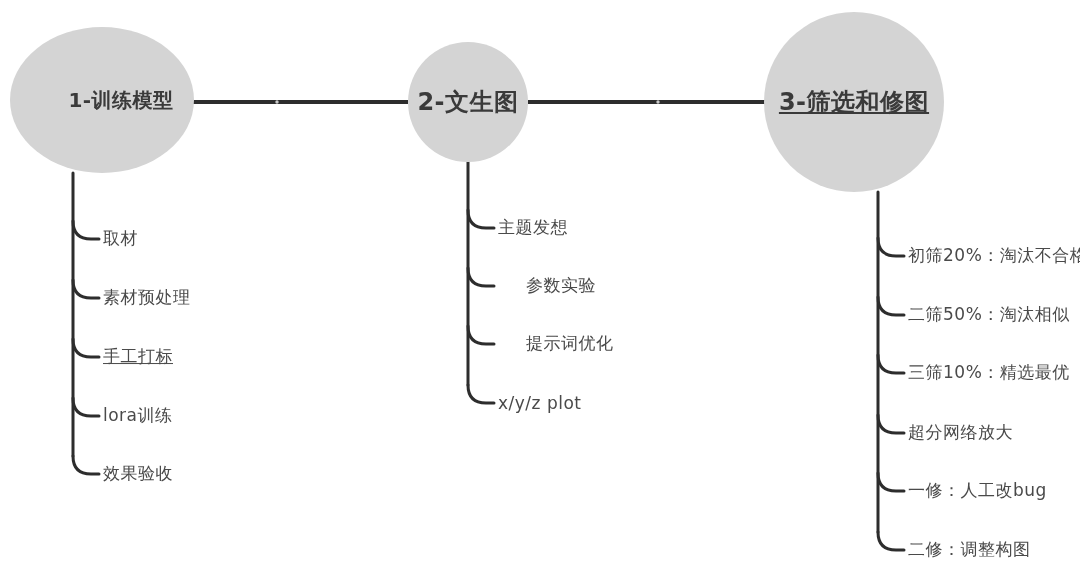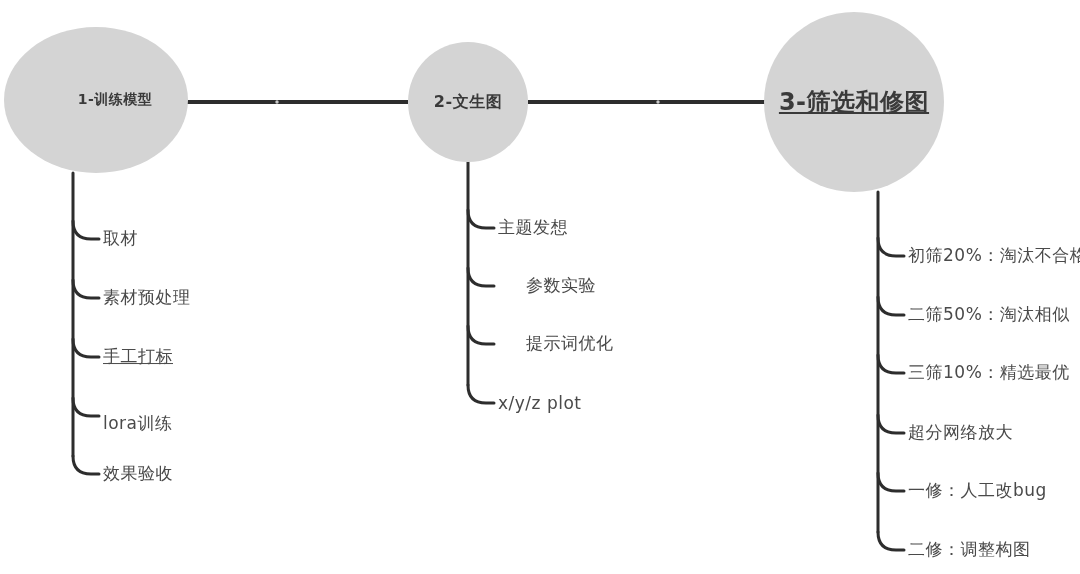--- a/index.html
+++ b/index.html
@@ -41,22 +41,22 @@
     border-radius: 50%;
     display: flex;
     align-items: center;
     justify-content: center;
     font-weight: bold;
     color: var(--node-title-text, #3a3a3a);
     letter-spacing: 0.5px;
     text-align: center;
     cursor: default;
   }
-  .node-1 { left: 4px;   top: 27px; width: 146px; height: 146px; font-size: 14px; padding-left: 38px; }
-  .node-2 { left: 408px; top: 42px; width: 120px; height: 120px; font-size: 16px; }
+  .node-1 { left: 10px;   top: 27px; width: 146px; height: 146px; font-size: 20px; padding-left: 38px; }
+  .node-2 { left: 408px; top: 42px; width: 120px; height: 120px; font-size: 24px; }
   .node-3 { left: 764px; top: 12px; width: 180px; height: 180px; font-size: 24px; text-decoration: underline; }
   .item {
     position: absolute;
     transform: translateY(-52%);
     font-size: 17px;
     color: var(--item-text, #4a4a4a);
     white-space: nowrap;
     letter-spacing: 0.5px;
   }
 </style>
@@ -100,21 +100,21 @@
   <div class="node node-2">
     <span>2-文生图</span>
   </div>
   <div class="node node-3">
     <span>3-筛选和修图</span>
   </div>
 
   <div class="item" style="left:103px; top:239px;">取材</div>
   <div class="item" style="left:103px; top:298px;">素材预处理</div>
   <div class="item" style="left:103px; top:357px;text-decoration:underline;">手工打标</div>
-  <div class="item" style="left:103px; top:416px;margin-top:8px;">lora训练</div>
+  <div class="item" style="left:103px; top:416px;">lora训练</div>
   <div class="item" style="left:103px; top:474px;">效果验收</div>
 
   <div class="item" style="left:498px; top:228px;">主题发想</div>
   <div class="item" style="left:498px; top:286px;margin-left:28px;">参数实验</div>
   <div class="item" style="left:498px; top:344px;margin-left:28px;">提示词优化</div>
   <div class="item" style="left:498px; top:403px;">x/y/z plot</div>
 
   <div class="item" style="left:908px; top:256px;">初筛20%：淘汰不合格</div>
   <div class="item" style="left:908px; top:315px;">二筛50%：淘汰相似</div>
   <div class="item" style="left:908px; top:373px;">三筛10%：精选最优</div>

